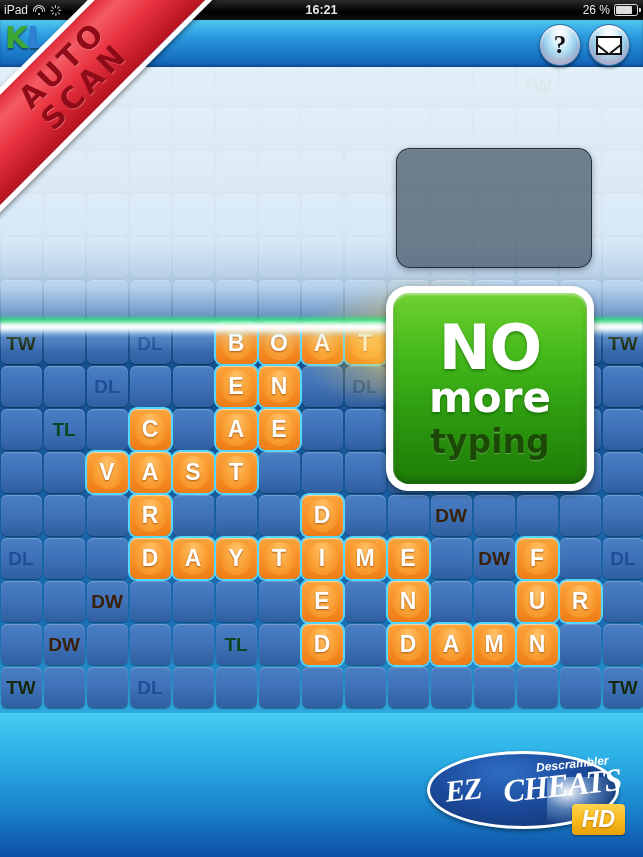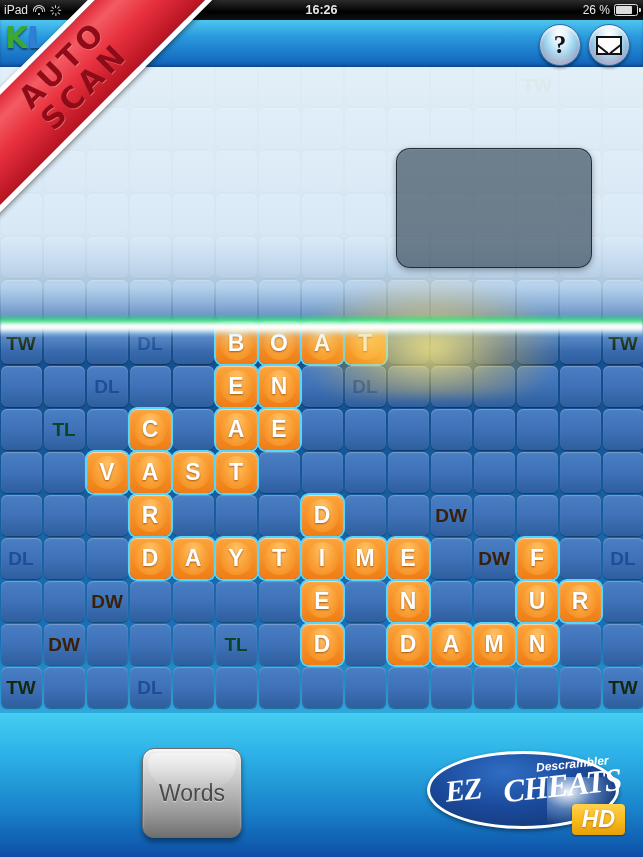--- a/index.html
+++ b/index.html
@@ -178,21 +178,21 @@
         <b style="transform:rotate(0deg)"></b>
           <b style="transform:rotate(45deg)"></b>
         <b style="transform:rotate(90deg)"></b>
           <b style="transform:rotate(135deg)"></b>
         <b style="transform:rotate(180deg)"></b>
           <b style="transform:rotate(225deg)"></b>
         <b style="transform:rotate(270deg)"></b>
           <b style="transform:rotate(315deg)"></b>
       </span>
     </div>
-    <div class="sb-mid">16:26</div>
+    <div class="sb-mid">16:21</div>
     <div class="sb-right">
       <span>26 %</span>
       <span class="batt">
           <u></u>
         </span>
     </div>
   </div>
 
   <div id="header"></div>
   <div id="brand"><span style="color: rgb(58, 168, 50);">K</span><span style="color: rgb(47, 127, 212);">L</span></div>
@@ -531,32 +531,36 @@
         </div>
       </div>
     <div id="wash"></div>
     <div id="glow"></div>
     <div id="scanline"></div>
   </div>
 
   <div id="autoscan">
   </div>
 
+  <div id="nomore">
+    <div class="body">
+      <div class="l1">NO</div>
+      <div class="l2">more</div>
+      <div class="l3">typing</div>
+    </div>
+  </div>
 
   <div id="ribbon">
     <div class="band">
       <div class="t">AUTO</div>
       <div class="t">SCAN</div>
     </div>
   </div>
 
   <div id="footer">
-    <div class="sqbtn" id="btn-words">
-      <span>Words</span>
-    </div>
     <div id="logo">
       <div class="oval"></div>
       <div class="spark"></div>
       <div class="desc">Descrambler</div>
       <div class="ez">EZ</div>
       <div class="ch">CHEATS</div>
       <div class="hd">HD</div>
     </div>
   </div>
 

